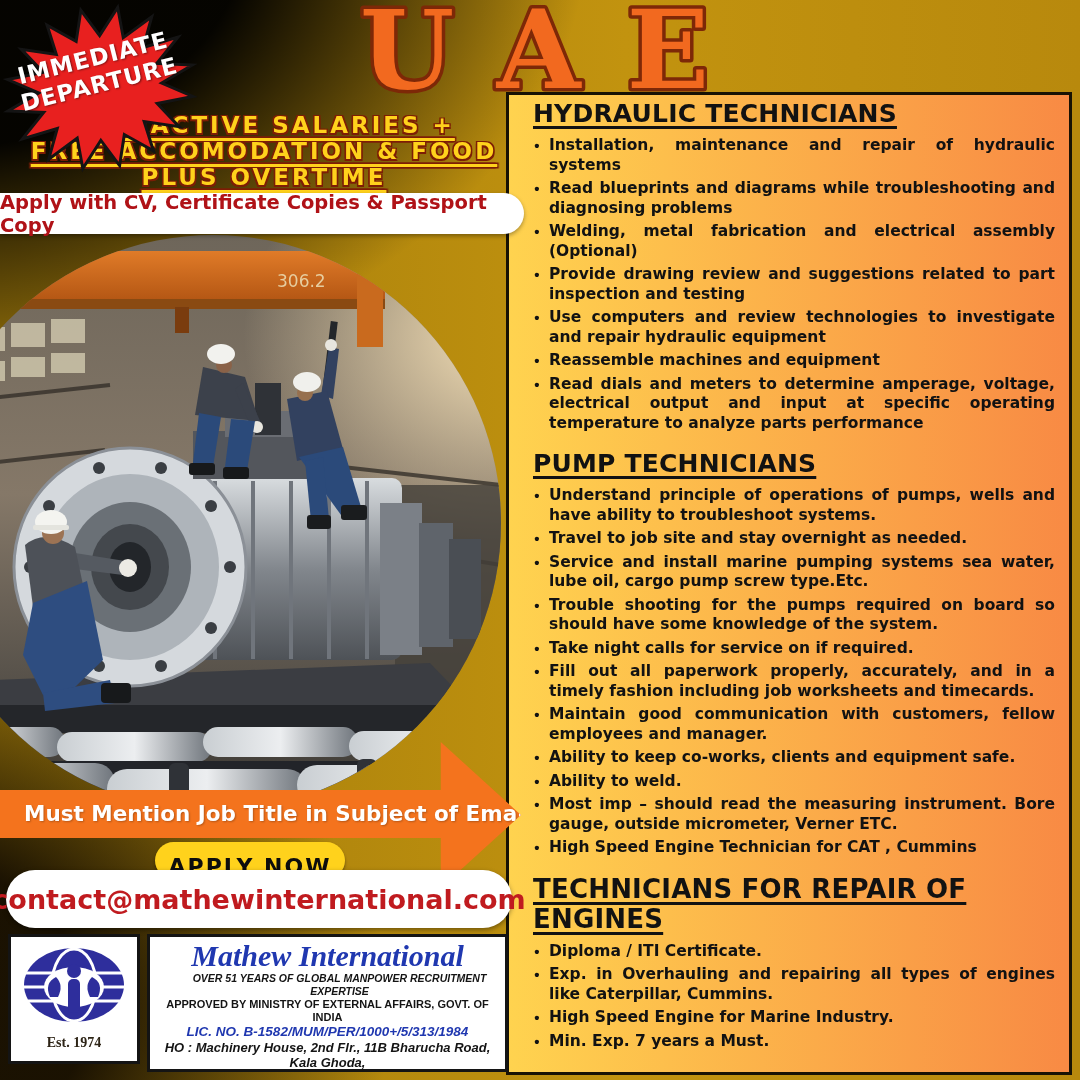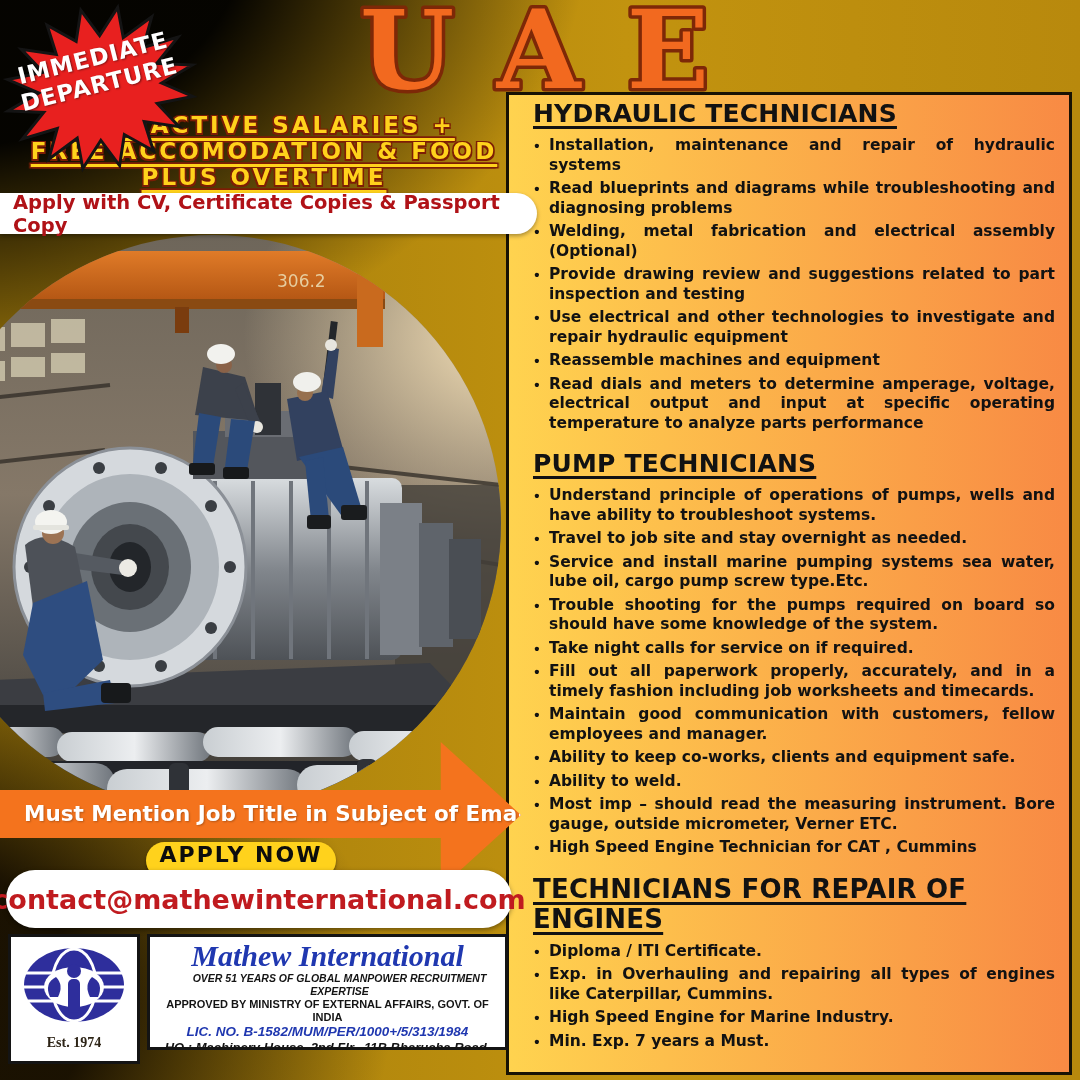--- a/index.html
+++ b/index.html
@@ -24,48 +24,48 @@
   
   .offers{position:absolute;left:0;top:112px;width:528px;text-align:center;z-index:20;}
   .offers .oline{font-family:"DejaVu Sans",sans-serif;font-weight:800;font-size:23px;line-height:26px;
     color:#ffd21c;letter-spacing:3px;
     text-decoration:underline;text-decoration-thickness:2.5px;text-underline-offset:5px;
     text-shadow:-1.5px -1.5px 0 #7d1d05,1.5px -1.5px 0 #7d1d05,-1.5px 1.5px 0 #7d1d05,1.5px 1.5px 0 #7d1d05;}
 
   
   .applynote{position:absolute;left:0;top:193px;width:524px;height:41px;background:#ffffff;
     border-radius:0 24px 24px 0;z-index:25;display:flex;align-items:center;justify-content:center;
-    box-shadow:0 2px 4px rgba(0,0,0,.35);padding-left:13px;}
+    box-shadow:0 2px 4px rgba(0,0,0,.35);}
   .applynote span{font-family:"DejaVu Sans",sans-serif;font-weight:bold;font-size:19.5px;color:#b01217;}
 
   
   .photo{position:absolute;left:-75px;top:235px;width:576px;height:576px;border-radius:50%;overflow:hidden;z-index:10;}
 
   
   .arrow-banner{position:absolute;left:0;top:742px;width:521px;height:146px;z-index:26;background:#f4731d;
     clip-path:polygon(0 32.9%,84.6% 32.9%,84.6% 0,100% 50%,84.6% 100%,84.6% 65.8%,0 65.8%);}
   .arrow-banner .atxt{position:absolute;left:0;top:48px;height:48px;width:452px;line-height:48px;
     padding-left:24px;color:#fff;font-family:"DejaVu Sans",sans-serif;font-weight:bold;font-size:21.5px;
     text-shadow:1px 1px 2px rgba(0,0,0,.25);white-space:nowrap;}
 
   
-  .applybtn{position:absolute;left:146px;top:842px;width:190px;height:37px;background:#ffd21c;border-radius:19px;
-    z-index:27;display:flex;align-items:flex-start;justify-content:center;box-shadow:0 2px 3px rgba(0,0,0,.4);cursor:pointer;}
+  .applybtn{position:absolute;left:155px;top:842px;width:190px;height:37px;background:#ffd21c;border-radius:19px;
+    z-index:27;display:flex;align-items:flex-end;justify-content:center;box-shadow:0 2px 3px rgba(0,0,0,.4);cursor:pointer;}
   .applybtn span{font-family:"DejaVu Sans",sans-serif;font-weight:800;font-size:22px;color:#0d0d0d;letter-spacing:2px;}
 
   
   .emailpill{position:absolute;left:6px;top:870px;width:506px;height:58px;background:#fff;border-radius:29px;
     z-index:27;display:flex;align-items:center;justify-content:center;box-shadow:0 2px 5px rgba(0,0,0,.4);cursor:pointer;}
   .emailpill span{font-family:"DejaVu Sans",sans-serif;font-weight:800;font-size:27px;color:#c01b1f;}
 
   
   .logobox{position:absolute;left:8px;top:934px;width:132px;height:130px;background:#fff;border:3px solid #141414;
     z-index:27;box-sizing:border-box;text-align:center;}
   .logobox .est{font-family:"Liberation Serif",serif;font-weight:bold;font-size:14px;color:#2d2416;margin-top:2px;}
-  .infobox{position:absolute;left:147px;top:934px;width:361px;height:116px;background:#fff;border:3px solid #141414;
+  .infobox{position:absolute;left:147px;top:934px;width:361px;height:138px;background:#fff;border:3px solid #141414;
     z-index:27;box-sizing:border-box;text-align:center;padding-top:2px;overflow:hidden;}
   .infobox .company{font-family:"Liberation Serif",serif;font-style:italic;font-weight:bold;font-size:30px;
     line-height:33px;color:#2038b0;}
   .infobox .small1{font-family:"Liberation Sans",sans-serif;font-style:italic;font-weight:bold;font-size:10.5px;line-height:13px;color:#141414;margin-left:24px;}
   .infobox .small2{font-family:"Liberation Sans",sans-serif;font-weight:bold;font-size:11px;line-height:13px;color:#141414;}
   .infobox .lic{font-family:"Liberation Sans",sans-serif;font-style:italic;font-weight:bold;font-size:13.5px;line-height:16px;color:#2038b0;}
   .infobox .addr{font-family:"Liberation Sans",sans-serif;font-style:italic;font-weight:bold;font-size:13px;line-height:15px;color:#141414;}
 
   
   .panel{position:absolute;left:506px;top:92px;width:566px;height:983px;z-index:15;box-sizing:border-box;
@@ -102,21 +102,21 @@
           <div class="item">
             <span class="dot">•</span>
             <span class="txt">Welding, metal fabrication and electrical assembly (Optional)</span>
           </div>
           <div class="item">
             <span class="dot">•</span>
             <span class="txt">Provide drawing review and suggestions related to part inspection and testing</span>
           </div>
           <div class="item">
             <span class="dot">•</span>
-            <span class="txt">Use electrical and other technologies to investigate and repair hydraulic equipment</span>
+            <span class="txt">Use computers and review technologies to investigate and repair hydraulic equipment</span>
           </div>
           <div class="item">
             <span class="dot">•</span>
             <span class="txt">Reassemble machines and equipment</span>
           </div>
           <div class="item">
             <span class="dot">•</span>
             <span class="txt">Read dials and meters to determine amperage, voltage, electrical output and input at specific operating temperature to analyze parts performance</span>
           </div>
         </section>

